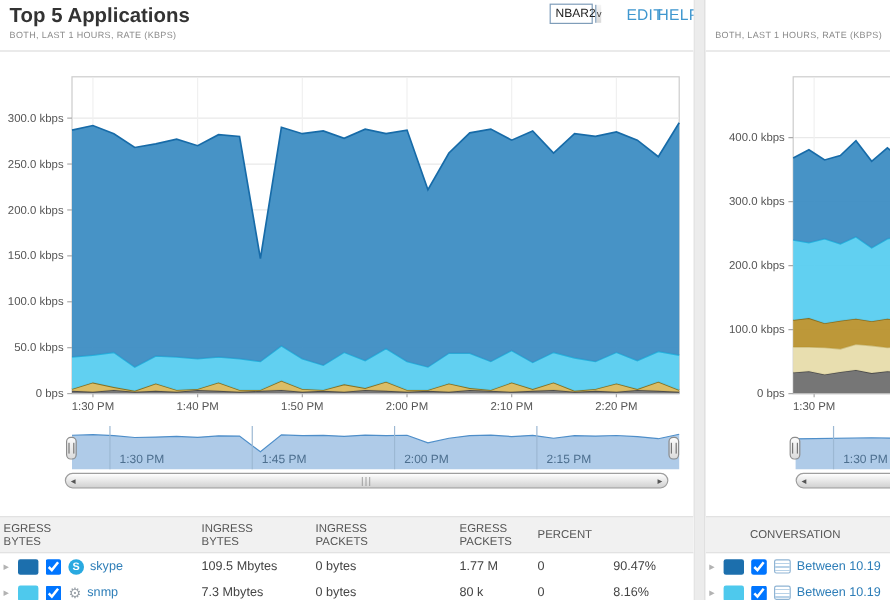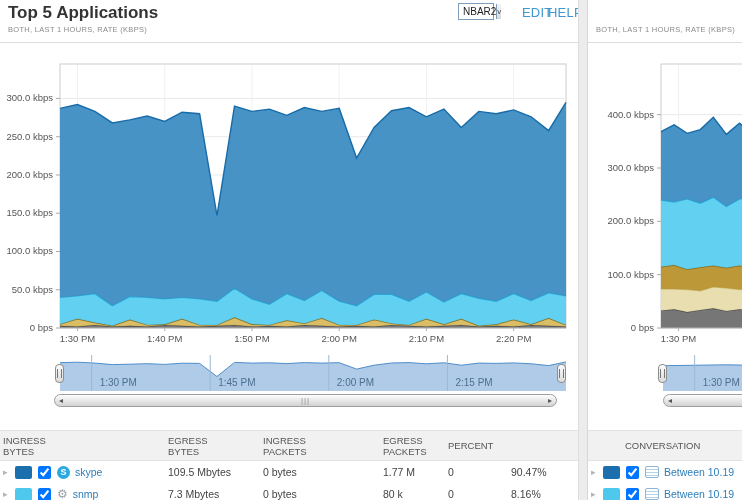--- a/index.html
+++ b/index.html
@@ -150,22 +150,22 @@
       </div>
 
     <div class="sb" style="left:54px;width:503px">
       <span class="la">◂</span>
       <span class="grip">|||</span>
       <span class="ra">▸</span>
     </div>
 
     <div class="tbl">
       <div class="thead">
+        <div class="th"><span class="w48">EGRESS BYTES</span></div>
         <div class="th"><span class="w52">INGRESS BYTES</span></div>
-        <div class="th"><span class="w48">EGRESS BYTES</span></div>
         <div class="th"><span class="w56">INGRESS PACKETS</span></div>
         <div class="th"><span class="w52">EGRESS PACKETS</span></div>
         <div class="th">PERCENT</div>
       </div>
 
       <div class="trow">
         <div class="c1">
           <span class="caret">▸</span>
           <span class="swatch" style="background-color: rgb(28, 111, 173);"></span>
           <input type="checkbox" class="cb" checked="" style="">

